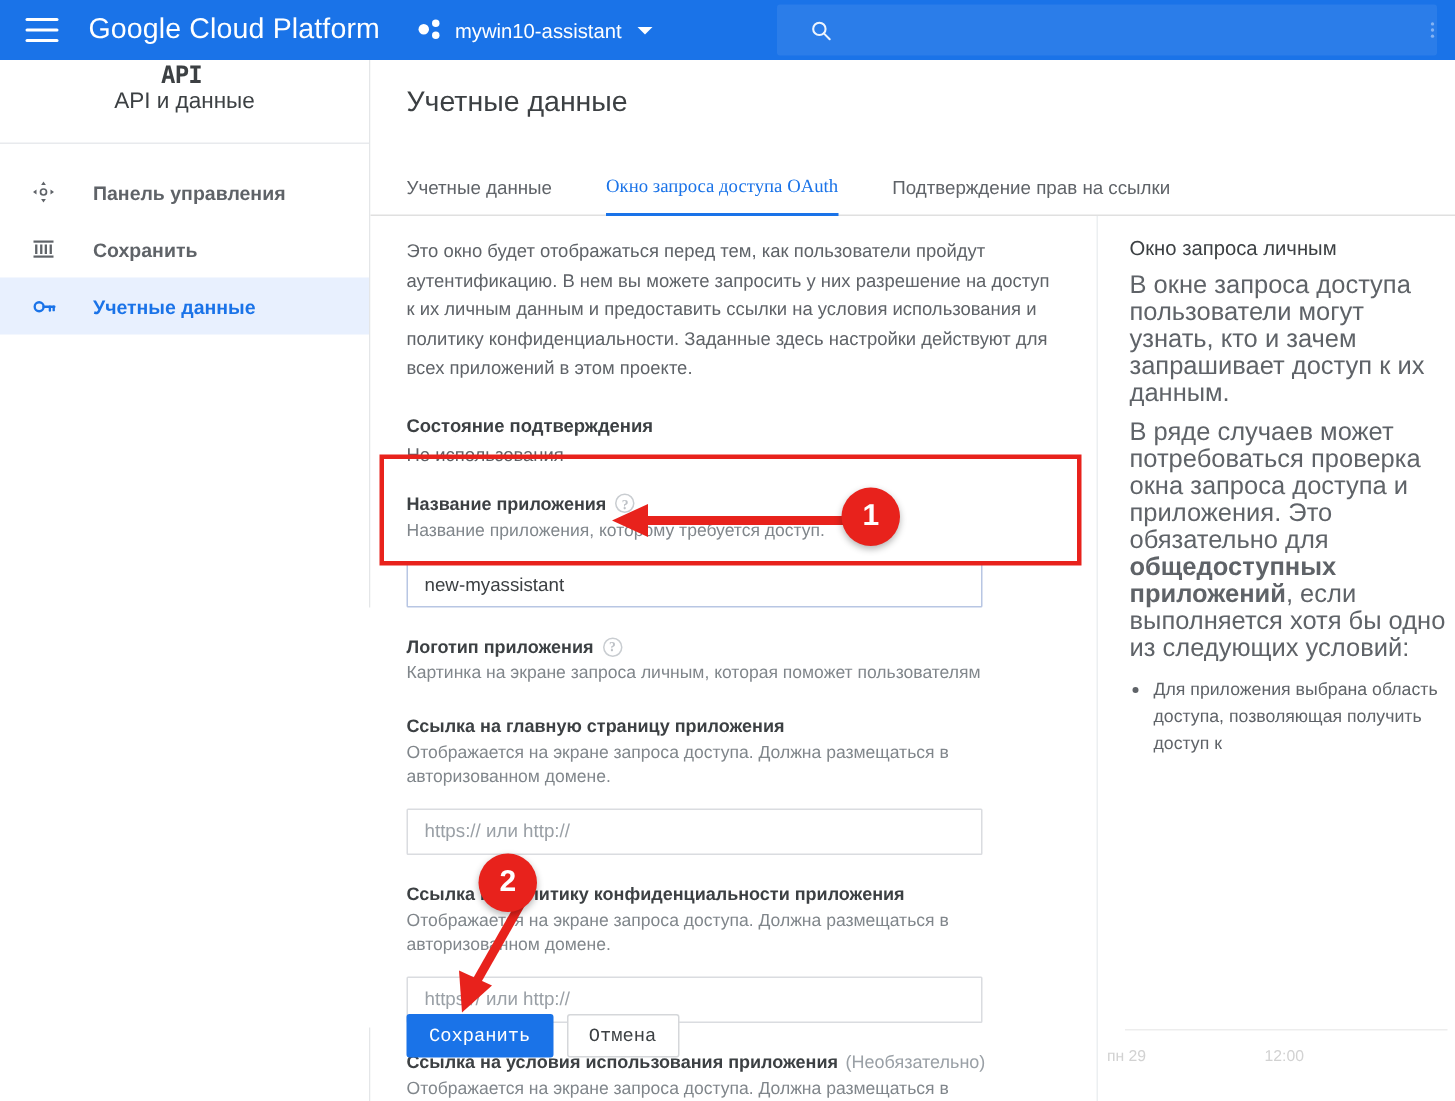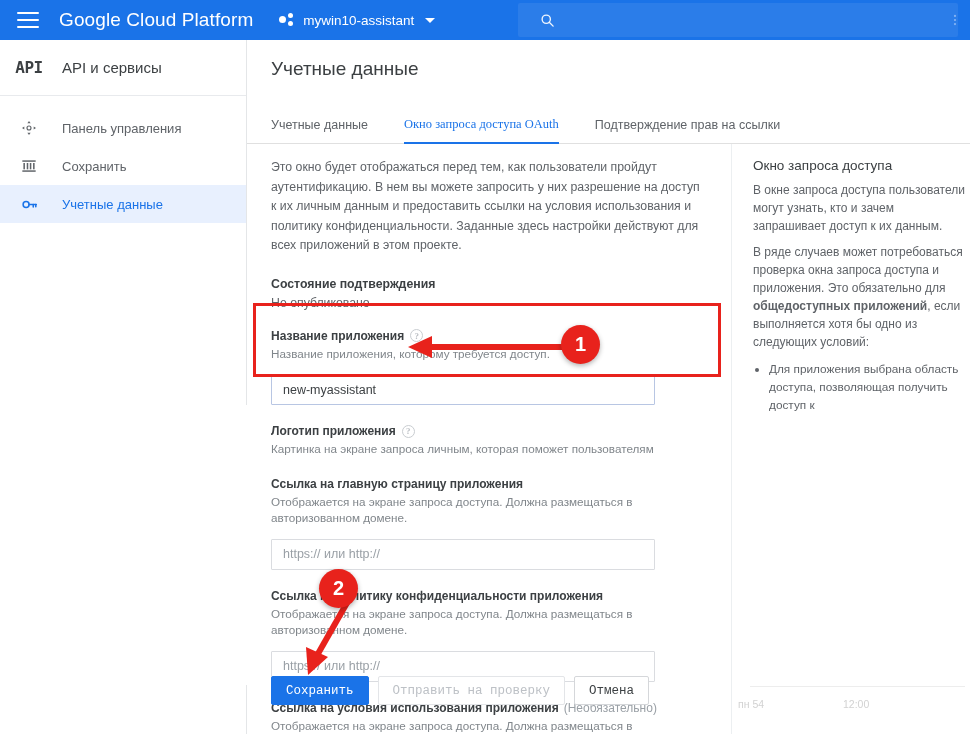--- a/index.html
+++ b/index.html
@@ -40,28 +40,29 @@
   .topbar-right-ico { position: absolute; right: 8px; top: 13px; width: 14px; height: 14px; opacity: .55; }
 
   
   .sidebar {
     position: absolute; left: 0; top: 40px; width: 247px; height: 694px;
     background: #fff; border-right: 1px solid #e4e6e8;
   }
   .side-head {
     height: 56px; display: flex; align-items: center;
     border-bottom: 1px solid #e8eaed;
+    flex-direction: column;
   }
   .api-logo {
     width: 30px; margin-left: 14px; margin-right: 18px; text-align: center;
     font-family: "DejaVu Sans Mono", monospace; font-weight: bold;
     font-size: 16px; color: #3c4043; letter-spacing: -0.5px;
   }
   .side-head-title { font-size: 15px; color: #3c4043; }
-  .side-list { padding-top: 13px; }
+  .side-list { padding-top: 13px; font-weight: bold; }
   .side-item {
     height: 38px; display: flex; align-items: center; cursor: pointer;
     color: #5f6368; font-size: 13px;
   }
   .side-item .s-ico { width: 30px; margin-left: 14px; margin-right: 18px;
     display: flex; align-items: center; justify-content: center; }
   .side-item.active { background: #e8f0fe; color: #1a73e8; }
   .side-item.active .s-ico svg { fill: #1a73e8; stroke: #1a73e8; }
   .side-collapse {
     position: absolute; left: 10px; top: 655px; width: 24px; height: 24px;
@@ -113,21 +114,21 @@
   .f-sub { font-size: 11.7px; color: #80868b; margin-top: 3px; line-height: 16.5px; }
   .f-input {
     margin-top: 12px; width: 384px; height: 31px; border: 1px solid #dadce0;
     border-radius: 1px; background: #fff; display: flex; align-items: center;
     font-size: 12.5px; color: #3c4043; padding-left: 11px; cursor: text;
   }
   .f-input.ph { color: #9aa0a6; }
   .f-input.focus { border-color: #b8c6e3; }
 
   .rb-title { font-size: 13.5px; color: #3c4043; }
-  .rb-text { font-size: 12px; color: #5f6368; line-height: 18px; margin-top: 8px; }
+  .rb-text { font-size: 17px; color: #5f6368; line-height: 18px; margin-top: 8px; }
   .rb-title2 { font-size: 13.5px; color: #3c4043; margin-top: 20px; }
   .rb-ul { margin: 9px 0 0 16px; }
   .rb-li { font-size: 11.8px; color: #5f6368; line-height: 18px; list-style: disc; }
   .rb-b { font-weight: bold; color: #5f6368; }
 
   
   .btnrow { position: absolute; left: 24px; top: 636px; display: flex; align-items: center; font-family: Liberation Mono, monospace; }
   .btn {
     height: 29px; padding: 0 14px; font-size: 12.5px; border-radius: 2px;
     display: flex; align-items: center; justify-content: center; cursor: pointer;
@@ -194,21 +195,21 @@
         <circle cx="12" cy="5" r="1.9" fill="#cfe0fb"></circle>
         <circle cx="12" cy="12" r="1.9" fill="#cfe0fb"></circle>
         <circle cx="12" cy="19" r="1.9" fill="#cfe0fb"></circle>
       </svg>
     </div>
   </div>
 
   <div class="sidebar">
     <div class="side-head">
       <div class="api-logo">API</div>
-      <div class="side-head-title">API и сервисы</div>
+      <div class="side-head-title">API и данные</div>
     </div>
 
     <div class="side-list">
 
       <div class="side-item">
         <span class="s-ico">
           <svg width="16" height="16" viewBox="0 0 24 24">
             <circle cx="12" cy="12" r="3" fill="none" stroke="#5f6368" stroke-width="1.7"></circle>
             <path d="M12 1.5 L14.4 5 L9.6 5 Z" fill="#5f6368"></path>
             <path d="M12 22.5 L9.6 19 L14.4 19 Z" fill="#5f6368"></path>
@@ -262,21 +263,21 @@
       <div class="tab">Подтверждение прав на ссылки</div>
     </div>
 
     <div class="vsep"></div>
 
     <div class="panel-left">
 
       <div class="intro">Это окно будет отображаться перед тем, как пользователи пройдут аутентификацию. В нем вы можете запросить у них разрешение на доступ к их личным данным и предоставить ссылки на условия использования и политику конфиденциальности. Заданные здесь настройки действуют для всех приложений в этом проекте.</div>
 
       <div class="sec-h">Состояние подтверждения</div>
-      <div class="sec-v">Не опубликовано</div>
+      <div class="sec-v">Не использования</div>
 
       <div class="field">
         <div class="f-label">
           <span>Название приложения</span>
           <span class="help-ico">?</span>
         </div>
         <div class="f-sub">Название приложения, которому требуется доступ.</div>
         <div class="f-input focus" placeholder="">new-myassistant</div>
       </div>
 
@@ -305,41 +306,40 @@
           <span>Ссылка на условия использования приложения</span>
           <span class="f-opt">(Необязательно)</span>
         </div>
         <div class="f-sub">Отображается на экране запроса доступа. Должна размещаться в авторизованном домене.</div>
 
       </div>
 
     </div>
 
     <div class="panel-right">
-      <div class="rb-title">Окно запроса доступа</div>
+      <div class="rb-title">Окно запроса личным</div>
       <div class="rb-text">В окне запроса доступа пользователи могут узнать, кто и зачем запрашивает доступ к их данным.</div>
 
       <div class="rb-text"><span>В ряде случаев может потребоваться проверка окна запроса доступа и приложения. Это обязательно для </span><span class="rb-b">общедоступных приложений</span><span>, если выполняется хотя бы одно из следующих условий:</span></div>
 
       <ul class="rb-ul">
         <li class="rb-li">Для приложения выбрана область доступа, позволяющая получить доступ к</li>
       </ul>
     </div>
 
     <div class="btnrow">
       <div class="btn btn-primary">Сохранить</div>
-      <div class="btn btn-disabled">Отправить на проверку</div>
       <div class="btn btn-outline">Отмена</div>
     </div>
 
   </div>
 
   <div class="bottom-hint">
     <div class="bh-line"></div>
-    <div class="bh-t" style="left:58px; top:14px;">пн 54</div>
+    <div class="bh-t" style="left:58px; top:14px;">пн 29</div>
     <div class="bh-t" style="left:163px; top:14px;">12:00</div>
   </div>
 
   <div class="redbox"></div>
 
   <svg class="arrow-svg" style="left:400px; top:330px;" width="180" height="40">
     <line x1="172" y1="17" x2="30" y2="17" stroke="#e8221c" stroke-width="6"></line>
     <polygon points="8,17 32,6 32,28" fill="#e8221c"></polygon>
   </svg>
 

